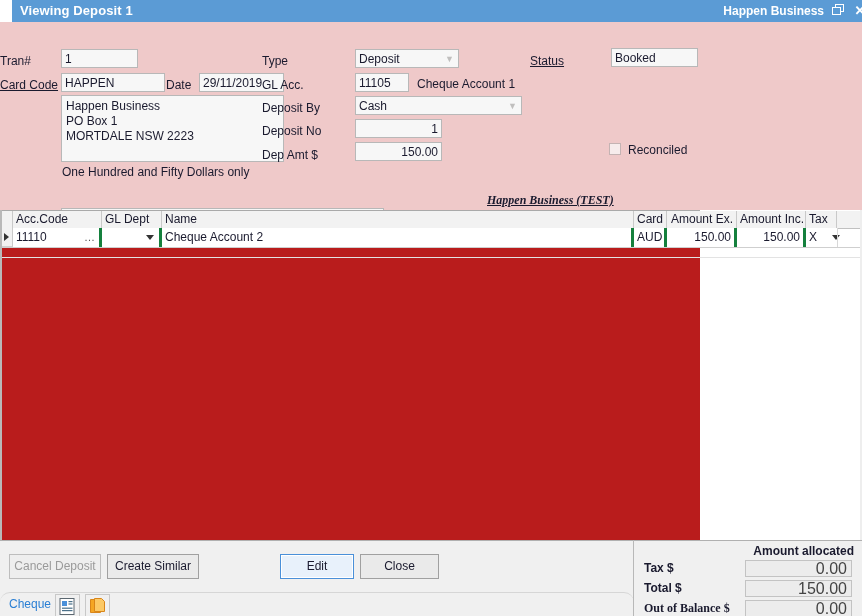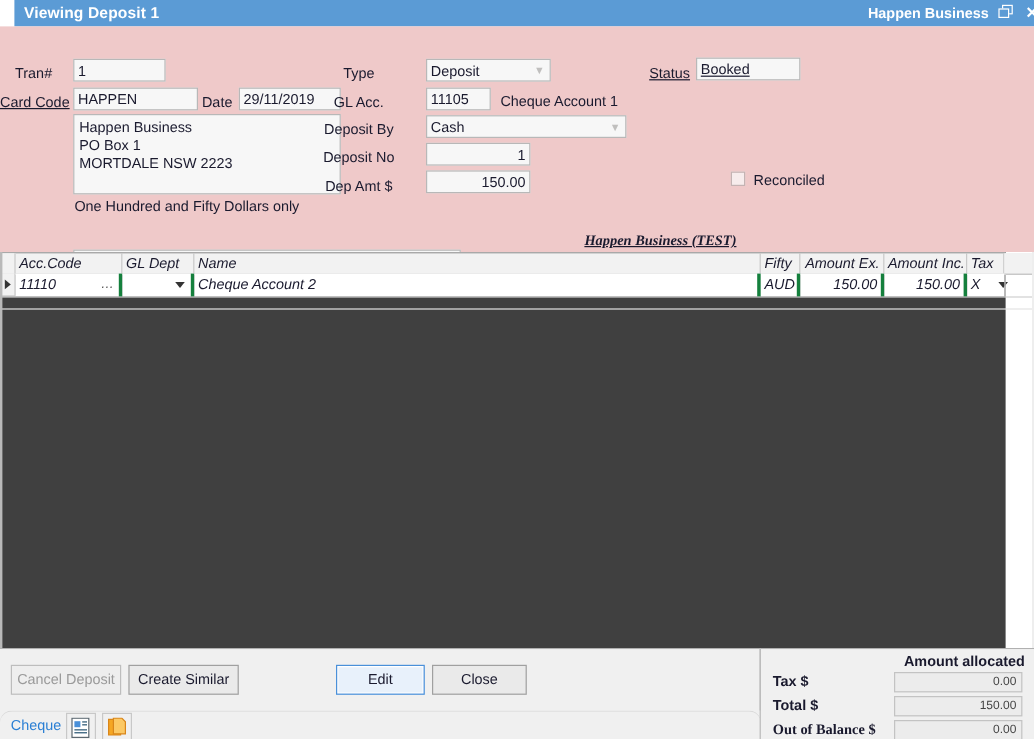--- a/index.html
+++ b/index.html
@@ -29,21 +29,21 @@
   .tl-restore .sq1{position:absolute;left:4px;top:1px;width:7px;height:6px;border:1px solid #fff;}
   .tl-restore .sq2{position:absolute;left:1px;top:4px;width:7px;height:6px;border:1px solid #fff;background:#5b9bd5;}
   .tl-close .x{position:absolute;left:0;top:-1px;width:16px;text-align:center;font-size:13px;font-weight:bold;color:#fff;line-height:17px;}
 
   
   .pinkpane{
     position:absolute;left:0;top:22px;width:862px;height:188px;
     background:#efc9c9;
   }
   .lbl{position:absolute;font-size:12px;color:#1a1a2e;white-space:nowrap;}
-  .lbl.r{text-align:center;}
+  .lbl.r{text-align:left;}
   .lbl.u{text-decoration:underline;}
 
   .fld{
     position:absolute;box-sizing:border-box;
     background:#f7f7f7;border:1px solid #b8b8b8;
     font-family:"Liberation Sans", sans-serif;font-size:12px;color:#1a1a2e;
     padding:1px 3px;line-height:16px;height:19px;
   }
   .fld.num{text-align:right;}
   .fld.area{height:auto;line-height:15px;padding:3px 4px;white-space:pre-line;overflow:hidden;}
@@ -63,24 +63,23 @@
     background:#f7ecec;border:1px solid #c4b3b3;
   }
   .testmark{
     position:absolute;font-family:"Liberation Serif", serif;
     font-style:italic;font-weight:bold;font-size:12px;
     text-decoration:underline;color:#1a1a2e;white-space:nowrap;
   }
 
   
   .grid{
-    position:absolute;left:0;top:210px;width:838px;height:330px;
-    background:#404040;border-top:1px solid #a9a9a9;
+    position:absolute;left:0;top:210px;width:700px;height:330px;
+    background:#b91c1c;border-top:1px solid #a9a9a9;
     box-sizing:border-box;
-    font-style:italic;
   }
   .gridhead{
     position:absolute;left:0;top:0;height:17px;width:862px;
     background:#f2f2f2;border-bottom:1px solid #c0c0c0;
   }
   .gh{
     position:absolute;top:0;height:17px;box-sizing:border-box;
     border-right:1px solid #c9c9c9;
     font-size:12px;line-height:16px;padding:0 3px;color:#1a1a2e;
     white-space:nowrap;overflow:hidden;
@@ -161,21 +160,21 @@
   }
   .totals .hdr{
     position:absolute;right:8px;top:3px;font-size:12px;font-weight:bold;color:#1a1a2e;
   }
   .totals .tl{
     position:absolute;left:10px;font-size:12px;font-weight:bold;color:#1a1a2e;white-space:nowrap;
   }
   .totals .tv{
     position:absolute;left:111px;width:107px;height:17px;box-sizing:border-box;
     background:#ececec;border:1px solid #c3c3c3;
-    text-align:right;font-size:10px;line-height:15px;padding-right:4px;color:#444;
+    text-align:right;font-size:16px;line-height:15px;padding-right:4px;color:#444;
   }
   .sep-v{position:absolute;left:633px;top:540px;width:1px;height:76px;background:#b8b8b8;}
   .leftedge{position:absolute;left:0;top:210px;width:2px;height:330px;background:#b9b9b9;}
   .rightedge{position:absolute;left:860px;top:210px;width:2px;height:330px;background:#eeeeee;}
 </style>
 </head>
 <body>
 
 <div class="window">
 
@@ -224,39 +223,39 @@
       <span class="chev">▼</span>
     </div>
 
     <div class="lbl r" style="left:262px;top:102px;width:74px;">Deposit No</div>
     <div class="fld num" style="left:355px;top:97px;width:87px;">1</div>
 
     <div class="lbl r" style="left:262px;top:126px;width:74px;">Dep Amt $</div>
     <div class="fld num" style="left:355px;top:120px;width:87px;">150.00</div>
 
     <div class="lbl r u" style="left:530px;top:32px;width:56px;">Status</div>
-    <div class="fld" style="left:580px;top:26px;width:87px;text-decoration:underline;">Booked</div>
+    <div class="fld" style="left:611px;top:26px;width:87px;">Booked</div>
 
     <div class="chk" style="left:609px;top:121px;"></div>
     <div class="lbl" style="left:628px;top:121px;">Reconciled</div>
 
     <div class="lbl r" style="left:0px;top:191px;width:56px;">Comment</div>
     <div class="fld" style="left:61px;top:186px;width:323px;">Transfer funds</div>
 
     <div class="testmark" style="left:487px;top:171px;">Happen Business (TEST)</div>
   </div>
 
   <div class="grid">
 
     <div class="gridhead">
       <div class="corner"></div>
       <div class="gh" style="left:13px;width:89px;">Acc.Code</div>
       <div class="gh" style="left:102px;width:60px;">GL Dept</div>
       <div class="gh" style="left:162px;width:472px;">Name</div>
-      <div class="gh" style="left:634px;width:33px;">Fifty</div>
+      <div class="gh" style="left:634px;width:33px;">Card</div>
       <div class="gh r" style="left:667px;width:70px;">Amount Ex.</div>
       <div class="gh r" style="left:737px;width:69px;">Amount Inc.</div>
       <div class="gh" style="left:806px;width:31px;">Tax</div>
       <div class="gridrightpad" style="left:837px;width:25px;"></div>
     </div>
 
     <div class="rowmark">
       <div class="tri"></div>
     </div>
 

